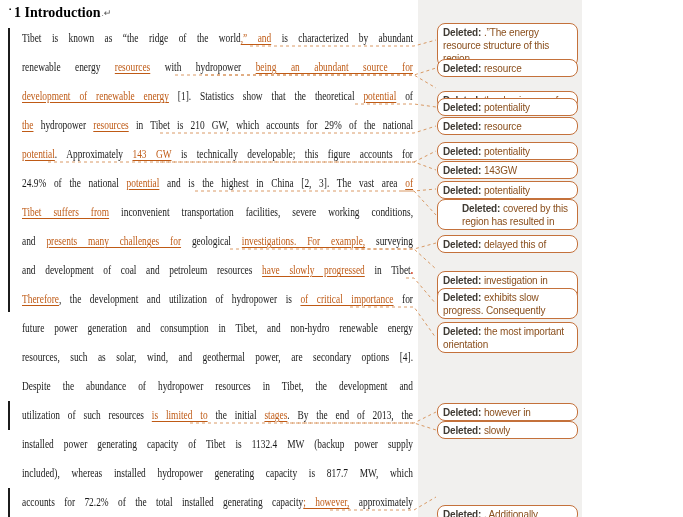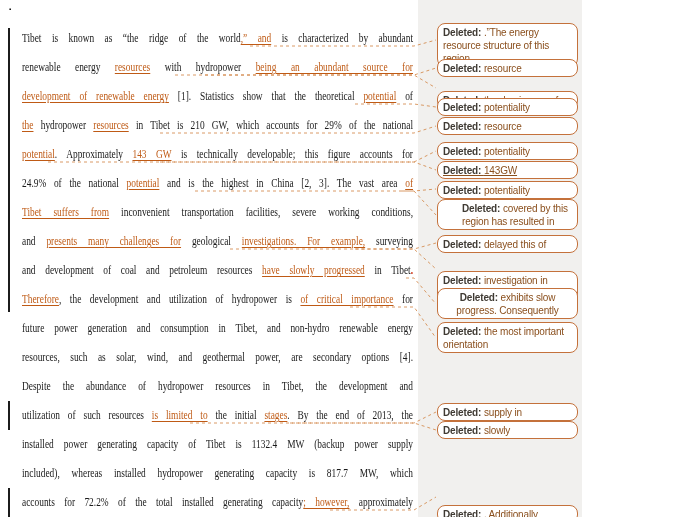--- a/index.html
+++ b/index.html
@@ -75,20 +75,23 @@
       <path d="M 355 249 L 414 249 L 436 269" fill="none" stroke="#d0813f" stroke-width="0.8" stroke-dasharray="3 3"></path>
       <path d="M 406 278 L 414 278 L 436 304" fill="none" stroke="#d0813f" stroke-width="0.8" stroke-dasharray="3 3"></path>
       <path d="M 350 307 L 414 307 L 436 338" fill="none" stroke="#d0813f" stroke-width="0.8" stroke-dasharray="3 3"></path>
       <path d="M 190 423 L 414 423 L 436 412" fill="none" stroke="#d0813f" stroke-width="0.8" stroke-dasharray="3 3"></path>
       <path d="M 290 423 L 414 423 L 436 430" fill="none" stroke="#d0813f" stroke-width="0.8" stroke-dasharray="3 3"></path>
       <path d="M 330 510 L 414 510 L 436 497" fill="none" stroke="#d0813f" stroke-width="0.8" stroke-dasharray="3 3"></path>
     </svg>
 
   <span id="hbullet">▪</span>
 
+  <div id="heading">
+    <span>1 Introduction</span><span class="pmark">.↵</span>
+  </div>
 
   <div id="doc-lines">
       <div class="line" style="top: 24px;"><span class="seg-n">Tibet is known as “the ridge of the world</span><span class="seg-i">,” and</span><span class="seg-n"> is characterized by abundant</span></div>
       <div class="line" style="top: 53px;"><span class="seg-n">renewable energy </span><span class="seg-i">resources</span><span class="seg-n"> with hydropower </span><span class="seg-i">being an abundant source for</span></div>
       <div class="line" style="top: 82px;"><span class="seg-i">development of renewable energy</span><span class="seg-n"> [1]. Statistics show that the theoretical </span><span class="seg-i">potential</span><span class="seg-n"> of</span></div>
       <div class="line" style="top: 111px;"><span class="seg-i">the</span><span class="seg-n"> hydropower </span><span class="seg-i">resources</span><span class="seg-n"> in Tibet is 210 GW, which accounts for 29% of the national</span></div>
       <div class="line" style="top: 140px;"><span class="seg-i">potential</span><span class="seg-n">. Approximately </span><span class="seg-i">143 GW</span><span class="seg-n"> is technically developable; this figure accounts for</span></div>
       <div class="line" style="top: 169px;"><span class="seg-n">24.9% of the national </span><span class="seg-i">potential</span><span class="seg-n"> and is the highest in China [2, 3]. The vast area </span><span class="seg-i">of</span></div>
       <div class="line" style="top: 198px;"><span class="seg-i">Tibet suffers from</span><span class="seg-n"> inconvenient transportation facilities, severe working conditions,</span></div>
       <div class="line" style="top: 227px;"><span class="seg-n">and </span><span class="seg-i">presents many challenges for</span><span class="seg-n"> geological </span><span class="seg-i">investigations. For example,</span><span class="seg-n"> surveying</span></div>
@@ -103,28 +106,28 @@
       <div class="line" style="top: 488px;"><span class="seg-n">accounts for 72.2% of the total installed generating capacity</span><span class="seg-i">; however,</span><span class="seg-n"> approximately</span></div>
     </div>
 
   <div id="balloons">
       <div class="balloon" style="top: 23px;"><span class="blabel">Deleted: </span><span>.”The energy resource structure of this region</span></div>
       <div class="balloon" style="top: 59px;"><span class="blabel">Deleted: </span><span>resource</span></div>
       <div class="balloon" style="top: 79px; margin-top: 12px;"><span class="blabel">Deleted: </span><span>the dominance of</span></div>
       <div class="balloon" style="top: 98px;"><span class="blabel">Deleted: </span><span>potentiality</span></div>
       <div class="balloon" style="top: 117px;"><span class="blabel">Deleted: </span><span>resource</span></div>
       <div class="balloon" style="top: 142px;"><span class="blabel">Deleted: </span><span>potentiality</span></div>
-      <div class="balloon" style="top: 161px; text-decoration: underline;"><span class="blabel">Deleted: </span><span>143GW</span></div>
+      <div class="balloon" style="top: 161px;"><span class="blabel">Deleted: </span><span>143GW</span></div>
       <div class="balloon" style="top: 181px;"><span class="blabel">Deleted: </span><span>potentiality</span></div>
       <div class="balloon" style="top: 199px; padding-left: 24px;"><span class="blabel">Deleted: </span><span>covered by this region has resulted in</span></div>
       <div class="balloon" style="top: 235px;"><span class="blabel">Deleted: </span><span>delayed this of</span></div>
       <div class="balloon" style="top: 271px;"><span class="blabel">Deleted: </span><span>investigation in Tibet. Thus, the</span></div>
-      <div class="balloon" style="top: 288px; text-align: center;"><span class="blabel">Deleted: </span><span>exhibits slow progress. Consequently</span></div>
+      <div class="balloon" style="top: 288px;"><span class="blabel">Deleted: </span><span>exhibits slow progress. Consequently</span></div>
       <div class="balloon" style="top: 322px;"><span class="blabel">Deleted: </span><span>the most important orientation</span></div>
-      <div class="balloon" style="top: 403px;"><span class="blabel">Deleted: </span><span>supply in</span></div>
+      <div class="balloon" style="top: 403px;"><span class="blabel">Deleted: </span><span>however in</span></div>
       <div class="balloon" style="top: 421px;"><span class="blabel">Deleted: </span><span>slowly</span></div>
       <div class="balloon" style="top: 505px;"><span class="blabel">Deleted: </span><span>. Additionally</span></div>
     </div>
 
   <div id="change-bars">
       <div class="change-bar" style="top: 28px; height: 284px;"></div>
       <div class="change-bar" style="top: 401px; height: 29px;"></div>
       <div class="change-bar" style="top: 488px; height: 29px;"></div>
     </div>
 

